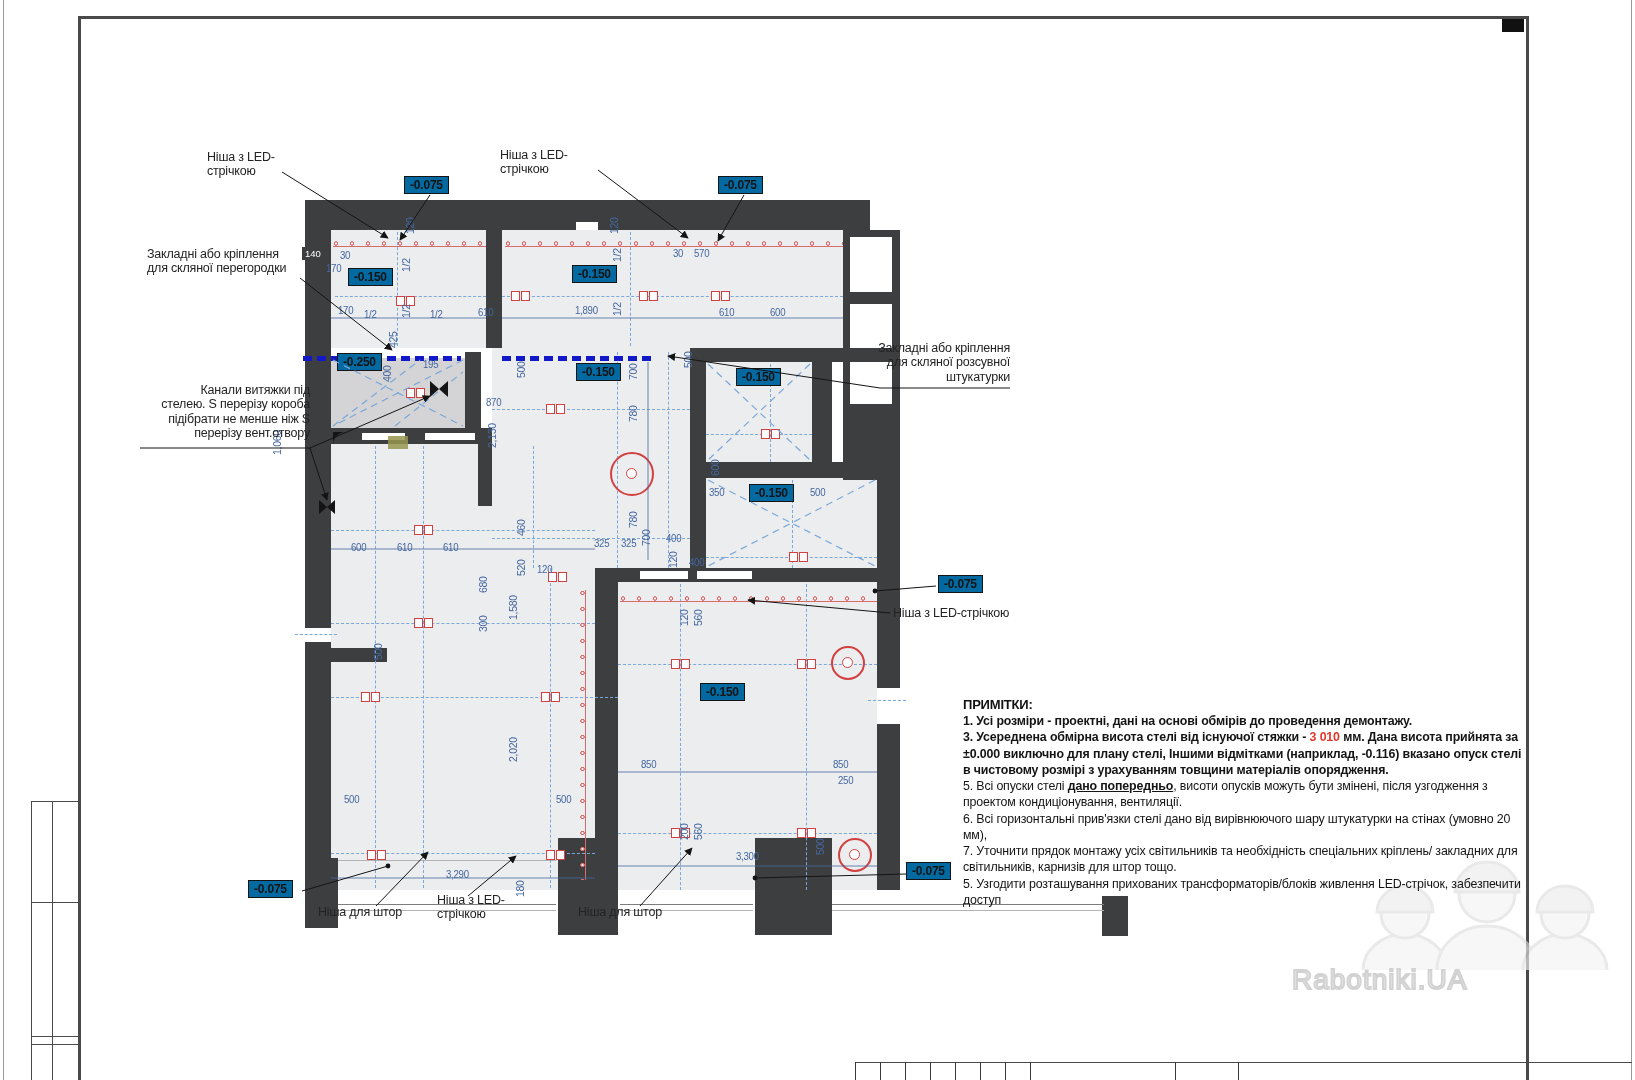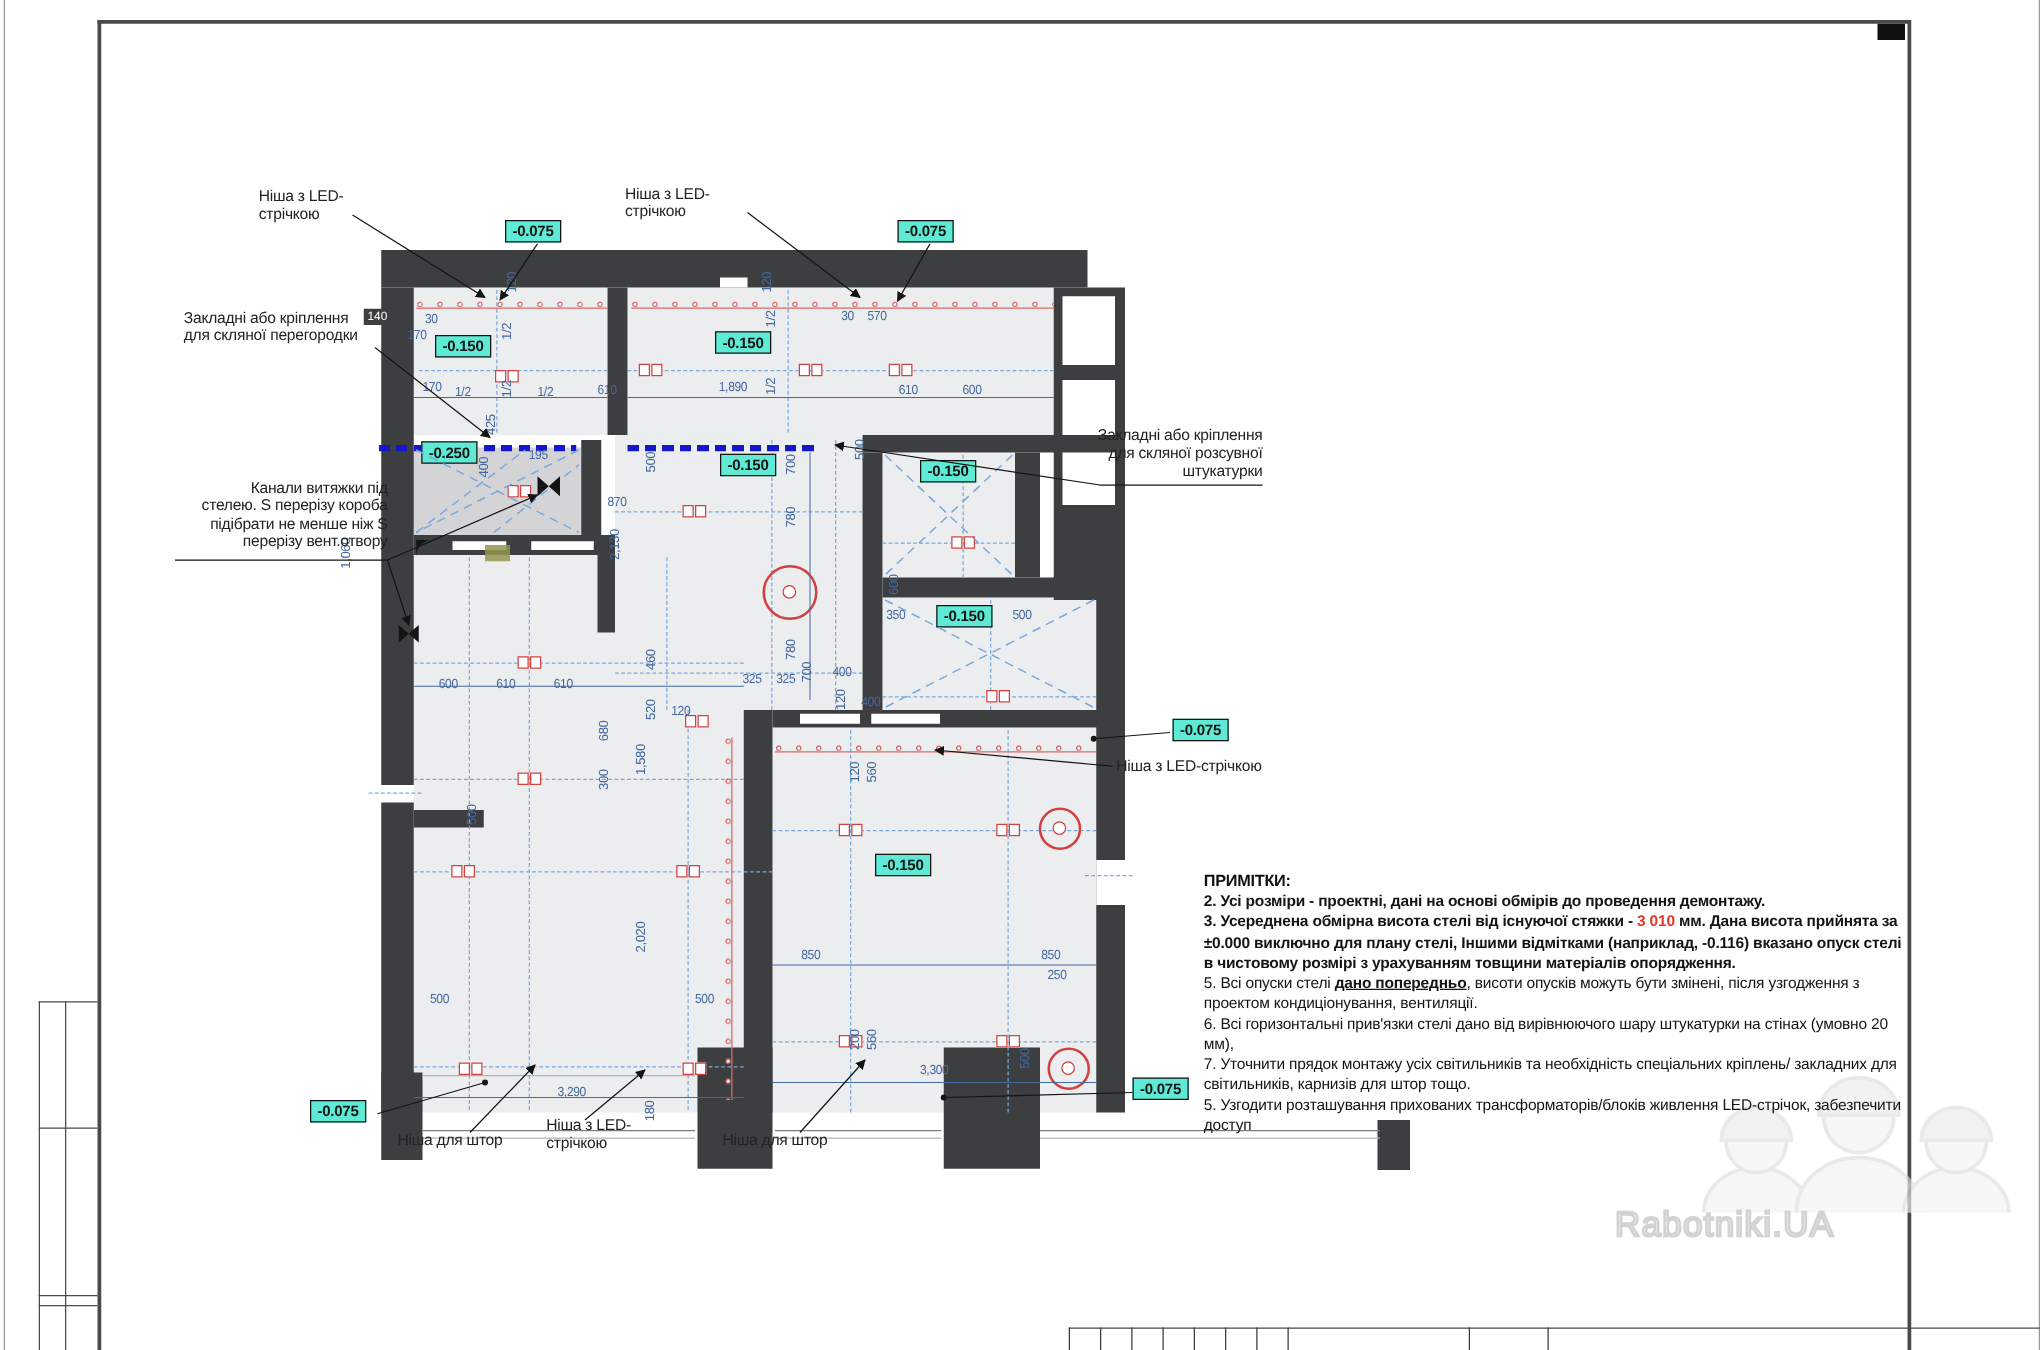--- a/index.html
+++ b/index.html
@@ -26,21 +26,21 @@
   
   .spot{position:absolute;width:19px;height:10px;display:flex;gap:1px;}
   .spot::before,.spot::after{content:"";flex:1;border:1.8px solid #d24040;background:#fdfdfd;}
   
   .circ{position:absolute;border:2px solid #d24040;border-radius:50%;background:transparent;}
   .circ::after{content:"";position:absolute;left:50%;top:50%;width:9px;height:9px;margin:-6px 0 0 -6px;border:1.6px solid #d24040;border-radius:50%;background:#fff;}
   
   .dim{position:absolute;font-size:10.5px;color:#44679f;letter-spacing:-.3px;white-space:nowrap;transform:scaleX(.92);transform-origin:left top;}
   .dim.r{transform:none;writing-mode:vertical-rl;-webkit-writing-mode:vertical-rl;transform:rotate(180deg);}
   
-  .elev{position:absolute;border:1.6px solid #141414;background:#5eead4;color:#141414;font-weight:700;font-size:12px;line-height:16px;padding:0 5px;white-space:nowrap;letter-spacing:-.2px;}
+  .elev{position:absolute;border:1.6px solid #141414;background:#0369a1;color:#141414;font-weight:700;font-size:12px;line-height:16px;padding:0 5px;white-space:nowrap;letter-spacing:-.2px;}
   
   .lbl{position:absolute;font-size:12.5px;color:#232323;line-height:1.14;letter-spacing:-.2px;white-space:nowrap;}
   .lbl.ra{text-align:right;}
   .wtag{position:absolute;background:#3d3e40;color:#fff;font-size:9.5px;line-height:13px;padding:0 3px;letter-spacing:0;}
   
   .win{position:absolute;border-top:1.6px solid #7d7d7d;height:0;}
   .win2{position:absolute;border-top:1px solid #b3b3b3;height:0;}
   
   .tv{position:absolute;top:1062px;height:18px;width:1.4px;background:#3a3a3a;}
   
@@ -130,21 +130,21 @@
 <div class="wall" style="left:595px;top:568px;width:23px;height:322px"></div>
 <div class="wall" style="left:618px;top:568px;width:282px;height:14px"></div>
 <div class="notch" style="left:640px;top:571px;width:48px;height:8px"></div>
 <div class="notch" style="left:697px;top:571px;width:55px;height:8px"></div>
 <div class="wall" style="left:877px;top:480px;width:23px;height:410px"></div>
 <div class="notch" style="left:877px;top:688px;width:23px;height:36px"></div>
 <div class="wall" style="left:558px;top:838px;width:60px;height:97px"></div>
 <div class="wall" style="left:755px;top:838px;width:77px;height:97px"></div>
 <div class="wall" style="left:1102px;top:896px;width:26px;height:40px"></div>
 <div class="olive" style="left:388px;top:436px;width:20px;height:13px"></div>
-<div class="wtag" style="left:291px;top:247px">140</div>
+<div class="wtag" style="left:302px;top:247px">140</div>
 
 <div class="win" style="left:338px;top:904px;width:218px"></div>
 <div class="win2" style="left:338px;top:910px;width:218px"></div>
 <div class="win" style="left:620px;top:904px;width:133px"></div>
 <div class="win2" style="left:620px;top:910px;width:133px"></div>
 <div class="win" style="left:832px;top:904px;width:272px"></div>
 <div class="win2" style="left:832px;top:910px;width:272px"></div>
 <div class="win2" style="left:338px;top:860px;width:218px"></div>
 
 <div class="grid h" style="left:335px;top:296px;width:151px"></div>
@@ -361,19 +361,19 @@
 <div class="lbl" style="left:893px;top:606px">Ніша з LED-стрічкою</div>
 <div class="lbl" style="left:318px;top:905px">Ніша для штор</div>
 <div class="lbl" style="left:437px;top:893px">
   <div>Ніша з LED-</div>
   <div>стрічкою</div>
 </div>
 <div class="lbl" style="left:578px;top:905px">Ніша для штор</div>
 
 <div class="notes" style="left:963px;top:697px;width:565px">
   <div class="nt">ПРИМІТКИ:</div>
-  <p class="b">2. Усі розміри - проектні, дані на основі обмірів до проведення демонтажу.</p>
+  <p class="b">1. Усі розміри - проектні, дані на основі обмірів до проведення демонтажу.</p>
   <p class="b"><span>3.  Усереднена обмірна висота стелі від існуючої стяжки  - </span><span class="red">3 010</span><span> мм. Дана висота прийнята за ±0.000 виключно для плану стелі, Іншими відмітками (наприклад, -0.116) вказано опуск стелі в чистовому розмірі з урахуванням товщини матеріалів опорядження.</span></p>
   <p><span>5. Всі опуски стелі </span><span class="ub">дано попередньо</span><span>, висоти опусків можуть бути змінені, після узгодження з проектом кондиціонування, вентиляції.</span></p>
   <p>6. Всі горизонтальні прив'язки стелі  дано від вирівнюючого шару штукатурки на стінах (умовно 20 мм),</p>
   <p>7. Уточнити прядок монтажу усіх світильників та необхідність спеціальних кріплень/ закладних для світильників, карнизів для штор тощо.</p>
   <p>5. Узгодити розташування прихованих трансформаторів/блоків живлення LED-стрічок, забезпечити доступ</p>
 </div>
 
 </body></html>

